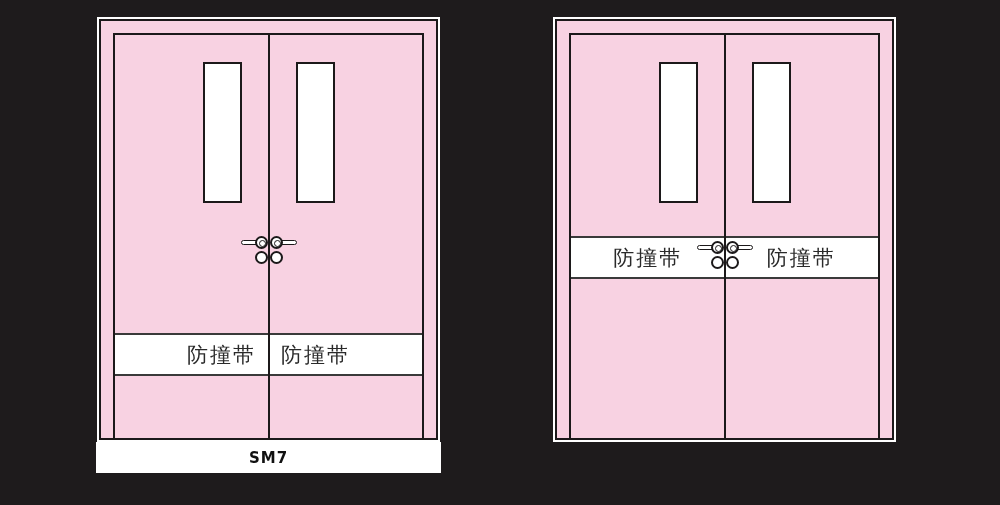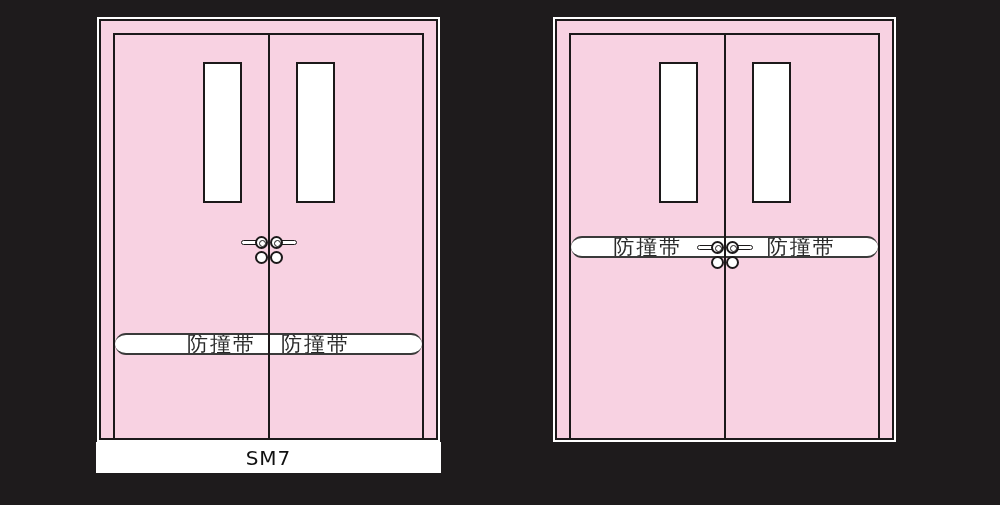--- a/index.html
+++ b/index.html
@@ -48,25 +48,25 @@
   }
 
   .window{
     position:absolute;top:27px;width:39px;height:141px;box-sizing:border-box;
     background:var(--white);border:2px solid var(--line);z-index:2;
   }
   .window-left{right:calc(50% + 27px);}
   .window-right{left:calc(50% + 27px);}
 
   .band{
-    position:absolute;left:0;right:0;height:22px;box-sizing:border-box;
+    position:absolute;left:0;right:0;height:43px;box-sizing:border-box;
     background:var(--white);
     border-top:2px solid var(--band-border);
     border-bottom:2px solid var(--band-border);
-    display:flex;z-index:2;border-radius:12px;
+    display:flex;z-index:2;
   }
   .door-1 .band{top:298px;}
   .door-2 .band{top:201px;}
   .band-cell{
     flex:1;display:flex;align-items:center;
     font-family:"DejaVu Serif","Liberation Serif",serif;
     font-size:21px;color:var(--band-text);
     letter-spacing:2px;white-space:nowrap;overflow:hidden;
   }
   
@@ -98,21 +98,21 @@
     position:absolute;top:8px;width:13px;height:13px;box-sizing:border-box;
     background:var(--white);border:2px solid var(--line);border-radius:50%;
   }
   .lock-left{right:1px;}
   .lock-right{left:1px;}
 
   .model-strip{
     position:absolute;left:-1px;right:-1px;top:425px;height:31px;
     background:var(--white);
     display:flex;align-items:center;justify-content:center;
-    font-weight:normal;font-size:20px;letter-spacing:1px;color:var(--label-text);
+    font-weight:bold;font-size:15px;letter-spacing:1px;color:var(--label-text);
   }
 </style>
 </head>
 <body>
 
 <div class="door-figure door-1">
   <div class="door-body">
     <div class="door-frame">
       <div class="leaves">
         <div class="leaf"></div>

